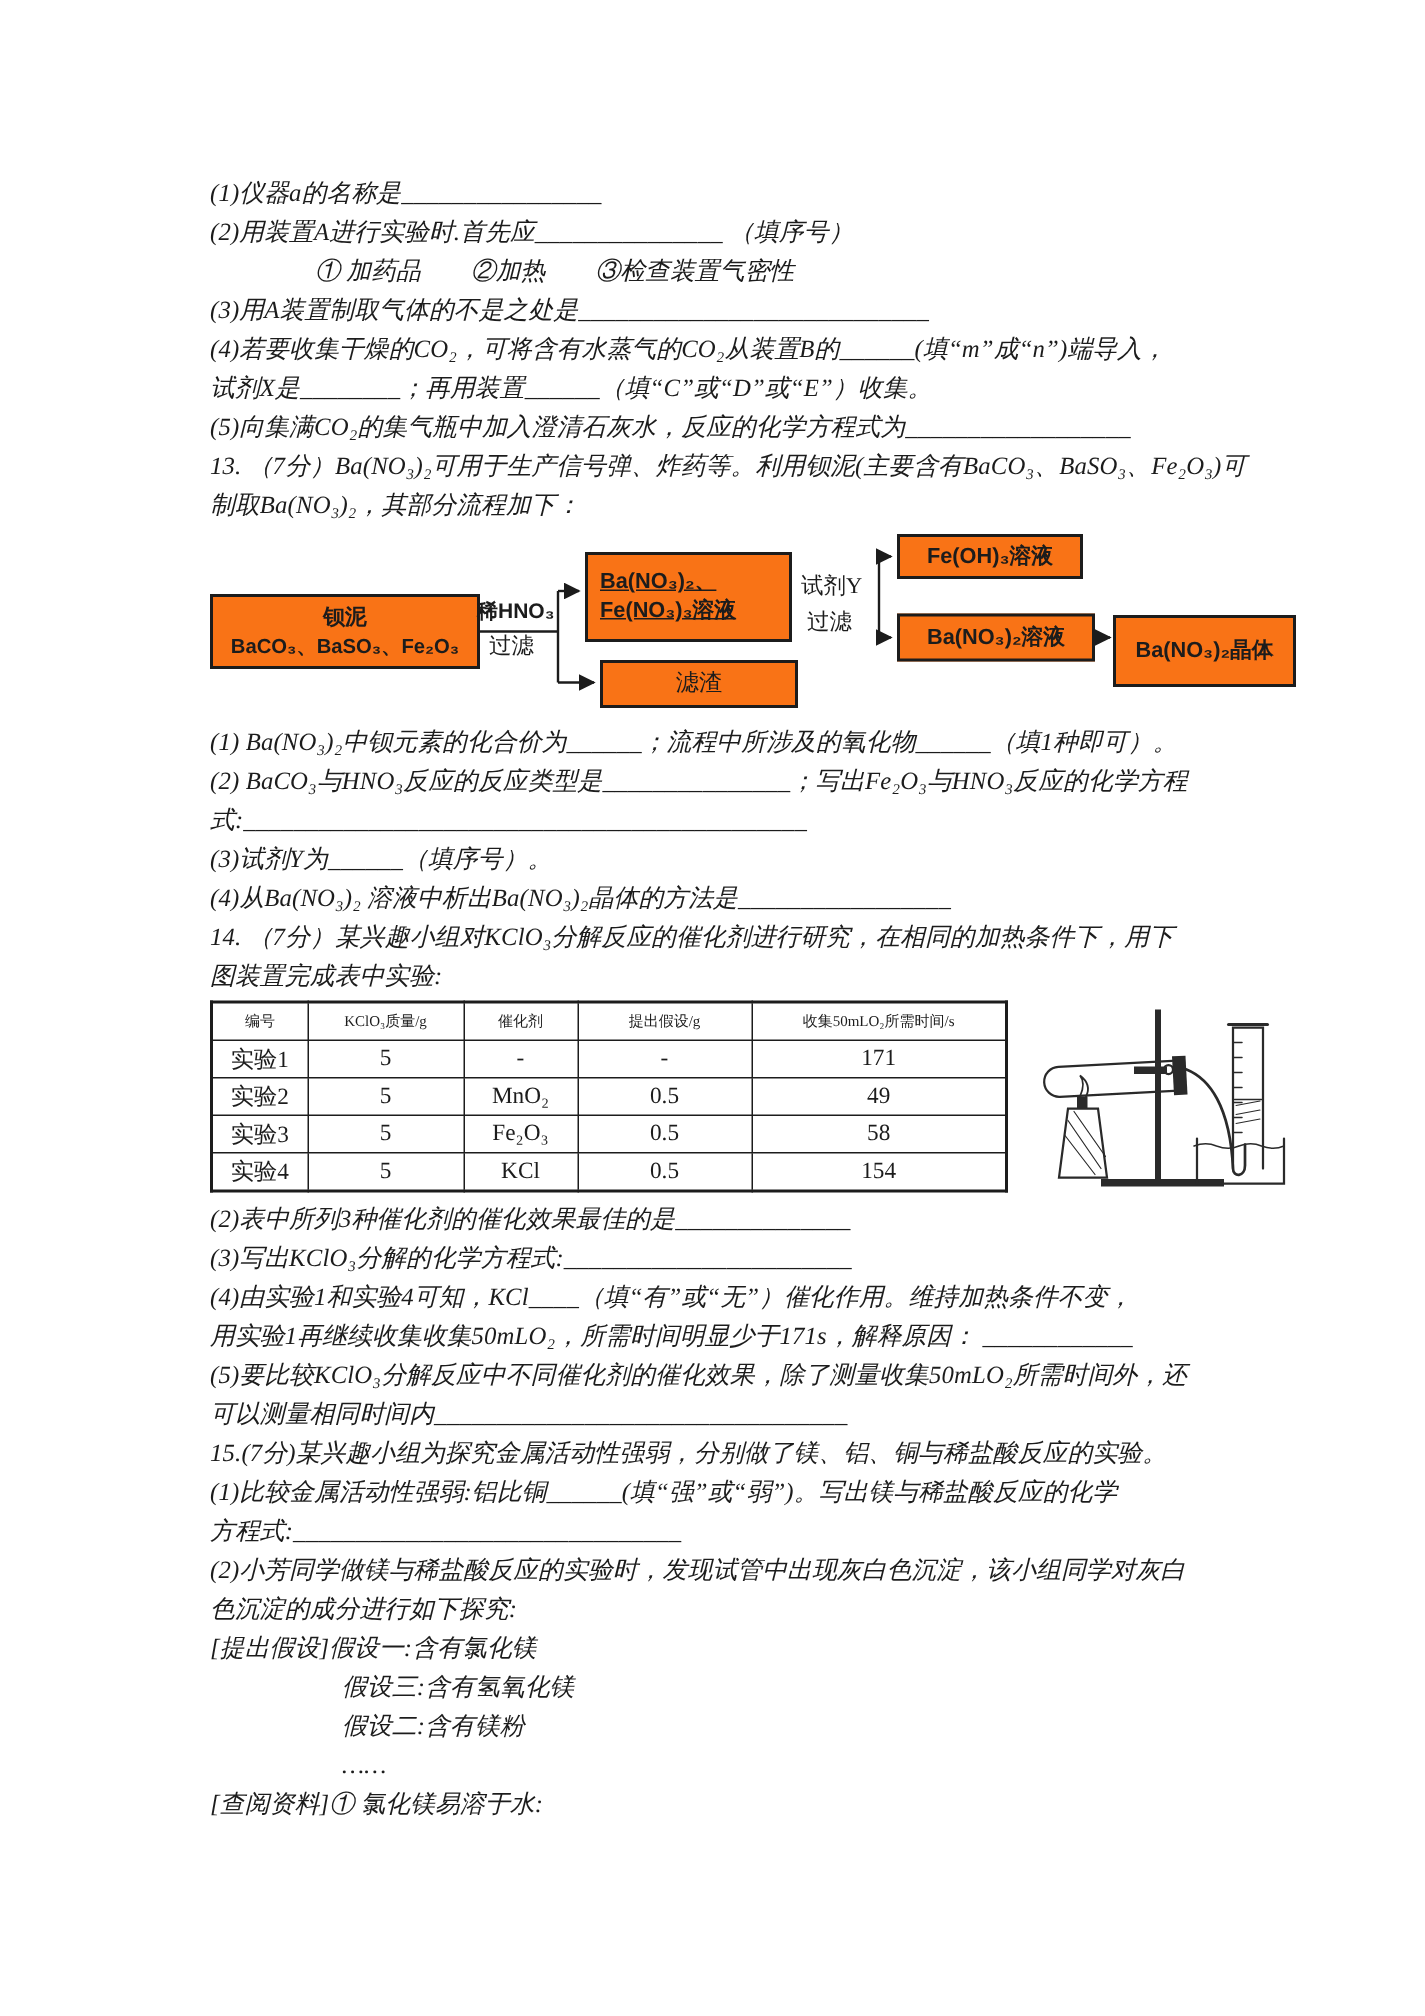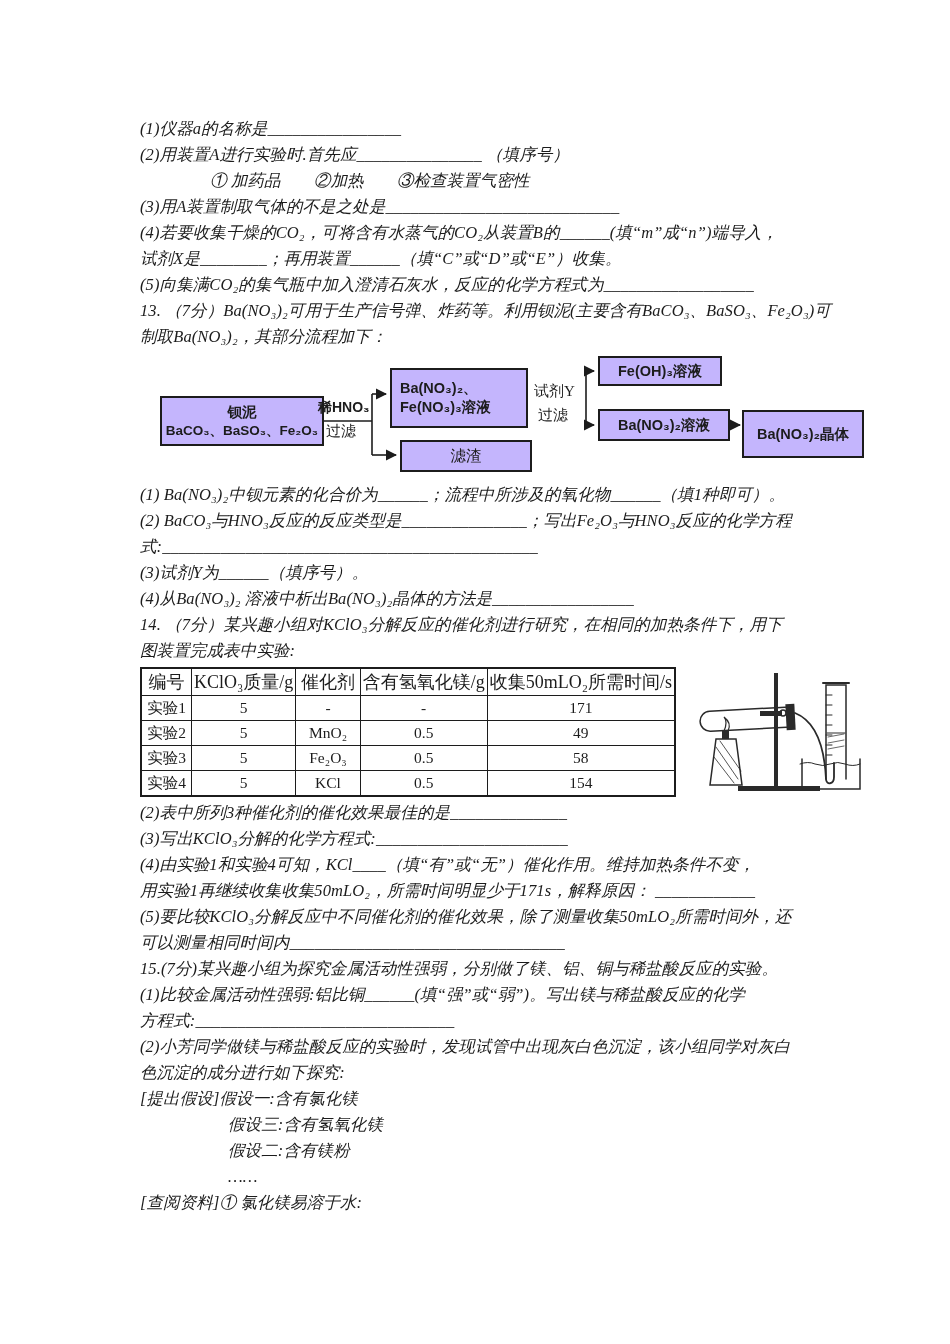--- a/index.html
+++ b/index.html
@@ -16,41 +16,41 @@
   }
   .indent-options{padding-left:70px;}
   .indent-hypo{padding-left:88px;}
 
   
   .flowchart{
     position:relative;width:724px;height:122px;margin:4px 0 6px 0;
     font-family:"Liberation Sans","DejaVu Sans",sans-serif;
   }
   .fc-box{
-    position:absolute;border:2px solid #1c1c1c;background:#c4b5fd;
+    position:absolute;border:2px solid #1c1c1c;background:#f97316;
     display:flex;flex-direction:column;align-items:center;justify-content:center;
     font-weight:bold;font-size:14.5px;line-height:1.3;box-sizing:border-box;
     white-space:nowrap;
   }
   .fc-label{position:absolute;font-size:14px;line-height:1;white-space:nowrap;}
   .fc-label.bold{font-weight:bold;}
   .fc-label.serif{font-family:"Liberation Serif","DejaVu Serif",serif;font-size:15px;}
   .fc-arrows{position:absolute;left:0;top:0;pointer-events:none;}
 
   
   .tableRow{display:flex;align-items:flex-start;gap:10px;margin:3px 0 3px 0;}
   table.exp{
     border-collapse:collapse;border:2px solid #1c1c1c;
     font-size:15.5px;table-layout:fixed;
   }
   table.exp th,table.exp td{
     border:1px solid #1c1c1c;text-align:center;vertical-align:middle;
     font-weight:normal;padding:1px 2px;height:22px;white-space:nowrap;overflow:hidden;
   }
-  table.exp th{font-size:18px;margin-top:25px;}
+  table.exp th{font-size:10px;margin-top:25px;}
   .figure{flex:0 0 auto;}
 </style>
 </head>
 <body>
 
 <div class="content">
 
   <div class="line">(1)仪器a的名称是________________</div>
   <div class="line">(2)用装置A进行实验时.首先应_______________ （填序号）</div>
   <div class="line indent-options">① 加药品　　②加热　　③检查装置气密性</div>
@@ -72,29 +72,29 @@
       <path d="M176,67 H232" stroke="#1c1c1c" stroke-width="1.6" fill="none"></path>
       <path d="M232,101 V40" stroke="#1c1c1c" stroke-width="1.6" fill="none"></path>
       <path d="M232,40 H246" stroke="#1c1c1c" stroke-width="1.6" fill="none" marker-end="url(#arr)"></path>
       <path d="M232,101 H256" stroke="#1c1c1c" stroke-width="1.6" fill="none" marker-end="url(#arr)"></path>
       <path d="M446,71 V17" stroke="#1c1c1c" stroke-width="1.6" fill="none"></path>
       <path d="M446,17 H454" stroke="#1c1c1c" stroke-width="1.6" fill="none" marker-end="url(#arr)"></path>
       <path d="M446,71 H454" stroke="#1c1c1c" stroke-width="1.6" fill="none" marker-end="url(#arr)"></path>
       <path d="M590,71 H600" stroke="#1c1c1c" stroke-width="1.6" fill="none" marker-end="url(#arr)"></path>
     </svg>
 
-    <div class="fc-box" style="left:0;top:42px;width:164px;height:50px;margin-left:20px;">
+    <div class="fc-box" style="left:0;top:42px;width:180px;height:50px;">
       <div>钡泥</div>
       <div style="font-size:13.5px;">BaCO₃、BaSO₃、Fe₂O₃</div>
     </div>
 
     <div class="fc-label bold" style="left:178px;top:46px;">稀HNO₃</div>
     <div class="fc-label serif" style="left:186px;top:70px;">过滤</div>
 
-    <div class="fc-box" style="left:250px;top:14px;width:138px;height:60px;align-items:flex-start;padding-left:8px;">
+    <div class="fc-box" style="left:250px;top:14px;width:138px;height:60px;align-items:flex-start;padding-left:8px;text-decoration:underline;">
       <div>Ba(NO₃)₂、</div>
       <div>Fe(NO₃)₃溶液</div>
     </div>
 
     <div class="fc-box" style="left:260px;top:86px;width:132px;height:32px;font-family:'Liberation Serif','DejaVu Serif',serif;font-weight:normal;font-size:15.5px;">
       <div>滤渣</div>
     </div>
 
     <div class="fc-label serif" style="left:394px;top:30px;">试剂Y</div>
     <div class="fc-label serif" style="left:398px;top:54px;">过滤</div>
@@ -128,21 +128,21 @@
           <col style="width:104px">
           <col style="width:76px">
         <col style="width:116px">
           <col style="width:170px">
       </colgroup>
       <tbody>
           <tr>
         <th>编号</th>
         <th>KClO₃质量/g</th>
         <th>催化剂</th>
-        <th>含有氢氧化镁/g</th>
+        <th>提出假设/g</th>
         <th>收集50mLO₂所需时间/s</th>
       </tr>
       <tr>
         <td>实验1</td>
         <td>5</td>
         <td>-</td>
         <td>-</td>
         <td>171</td>
       </tr>
       <tr>

